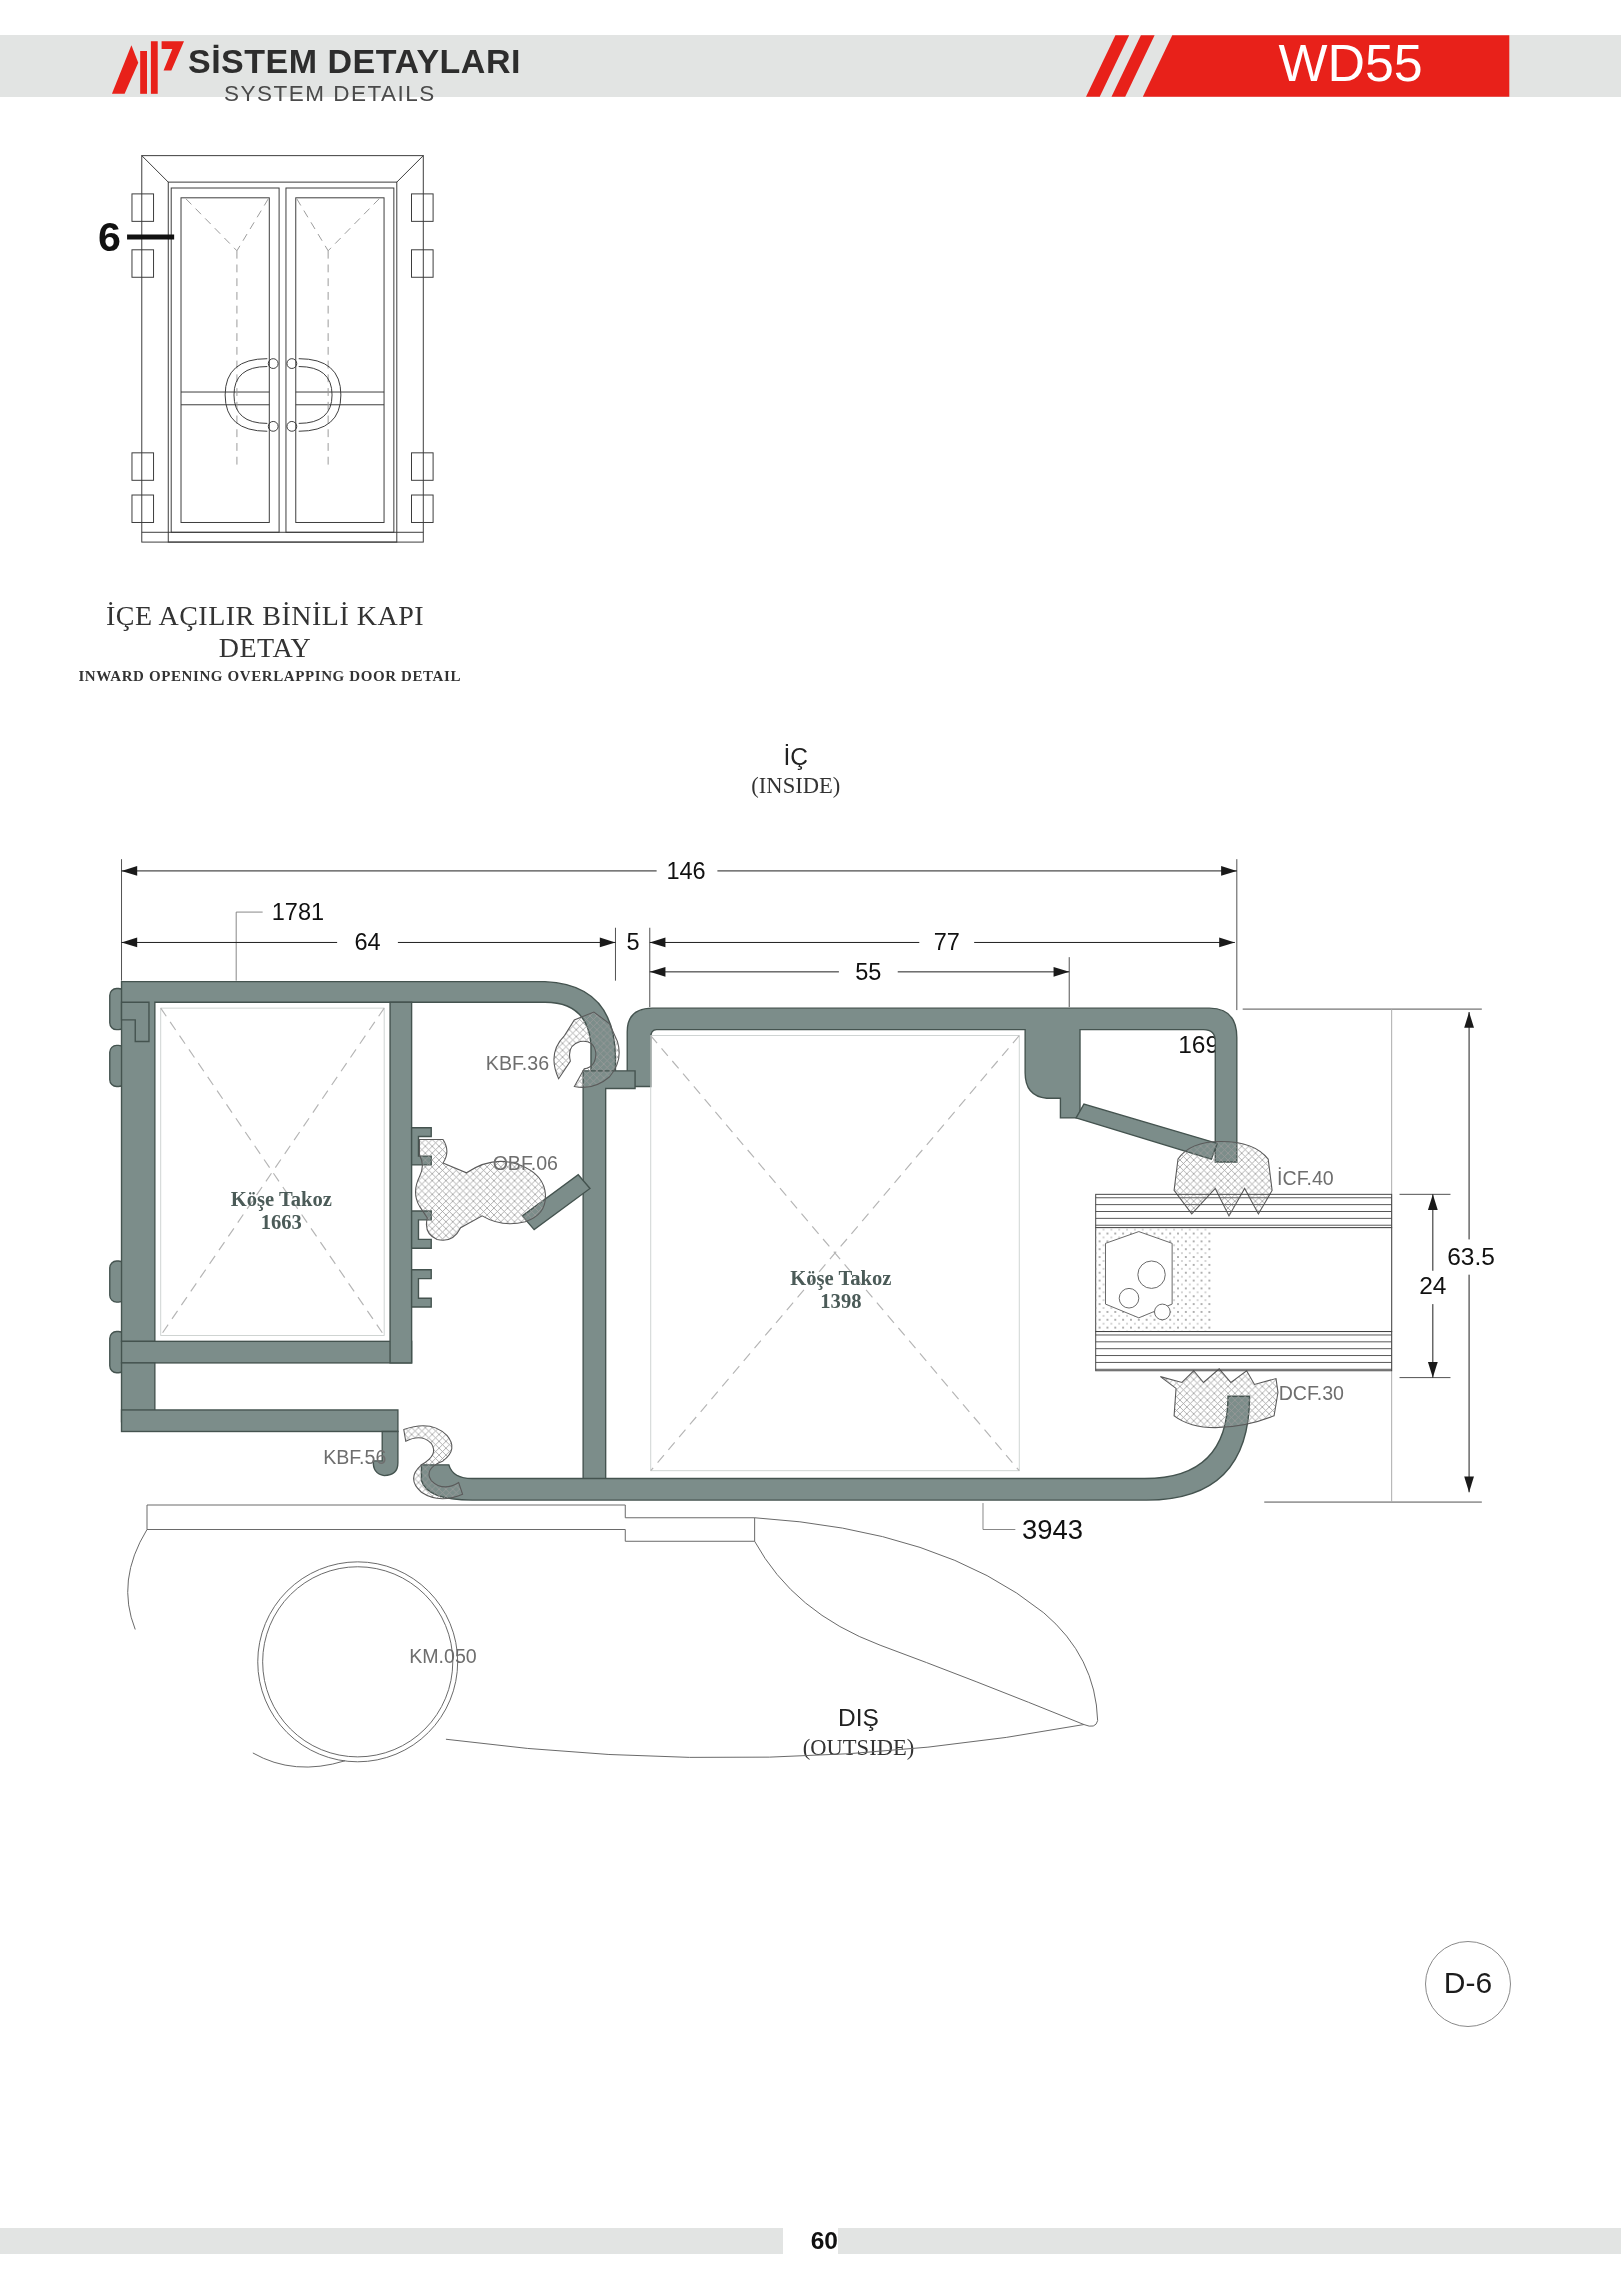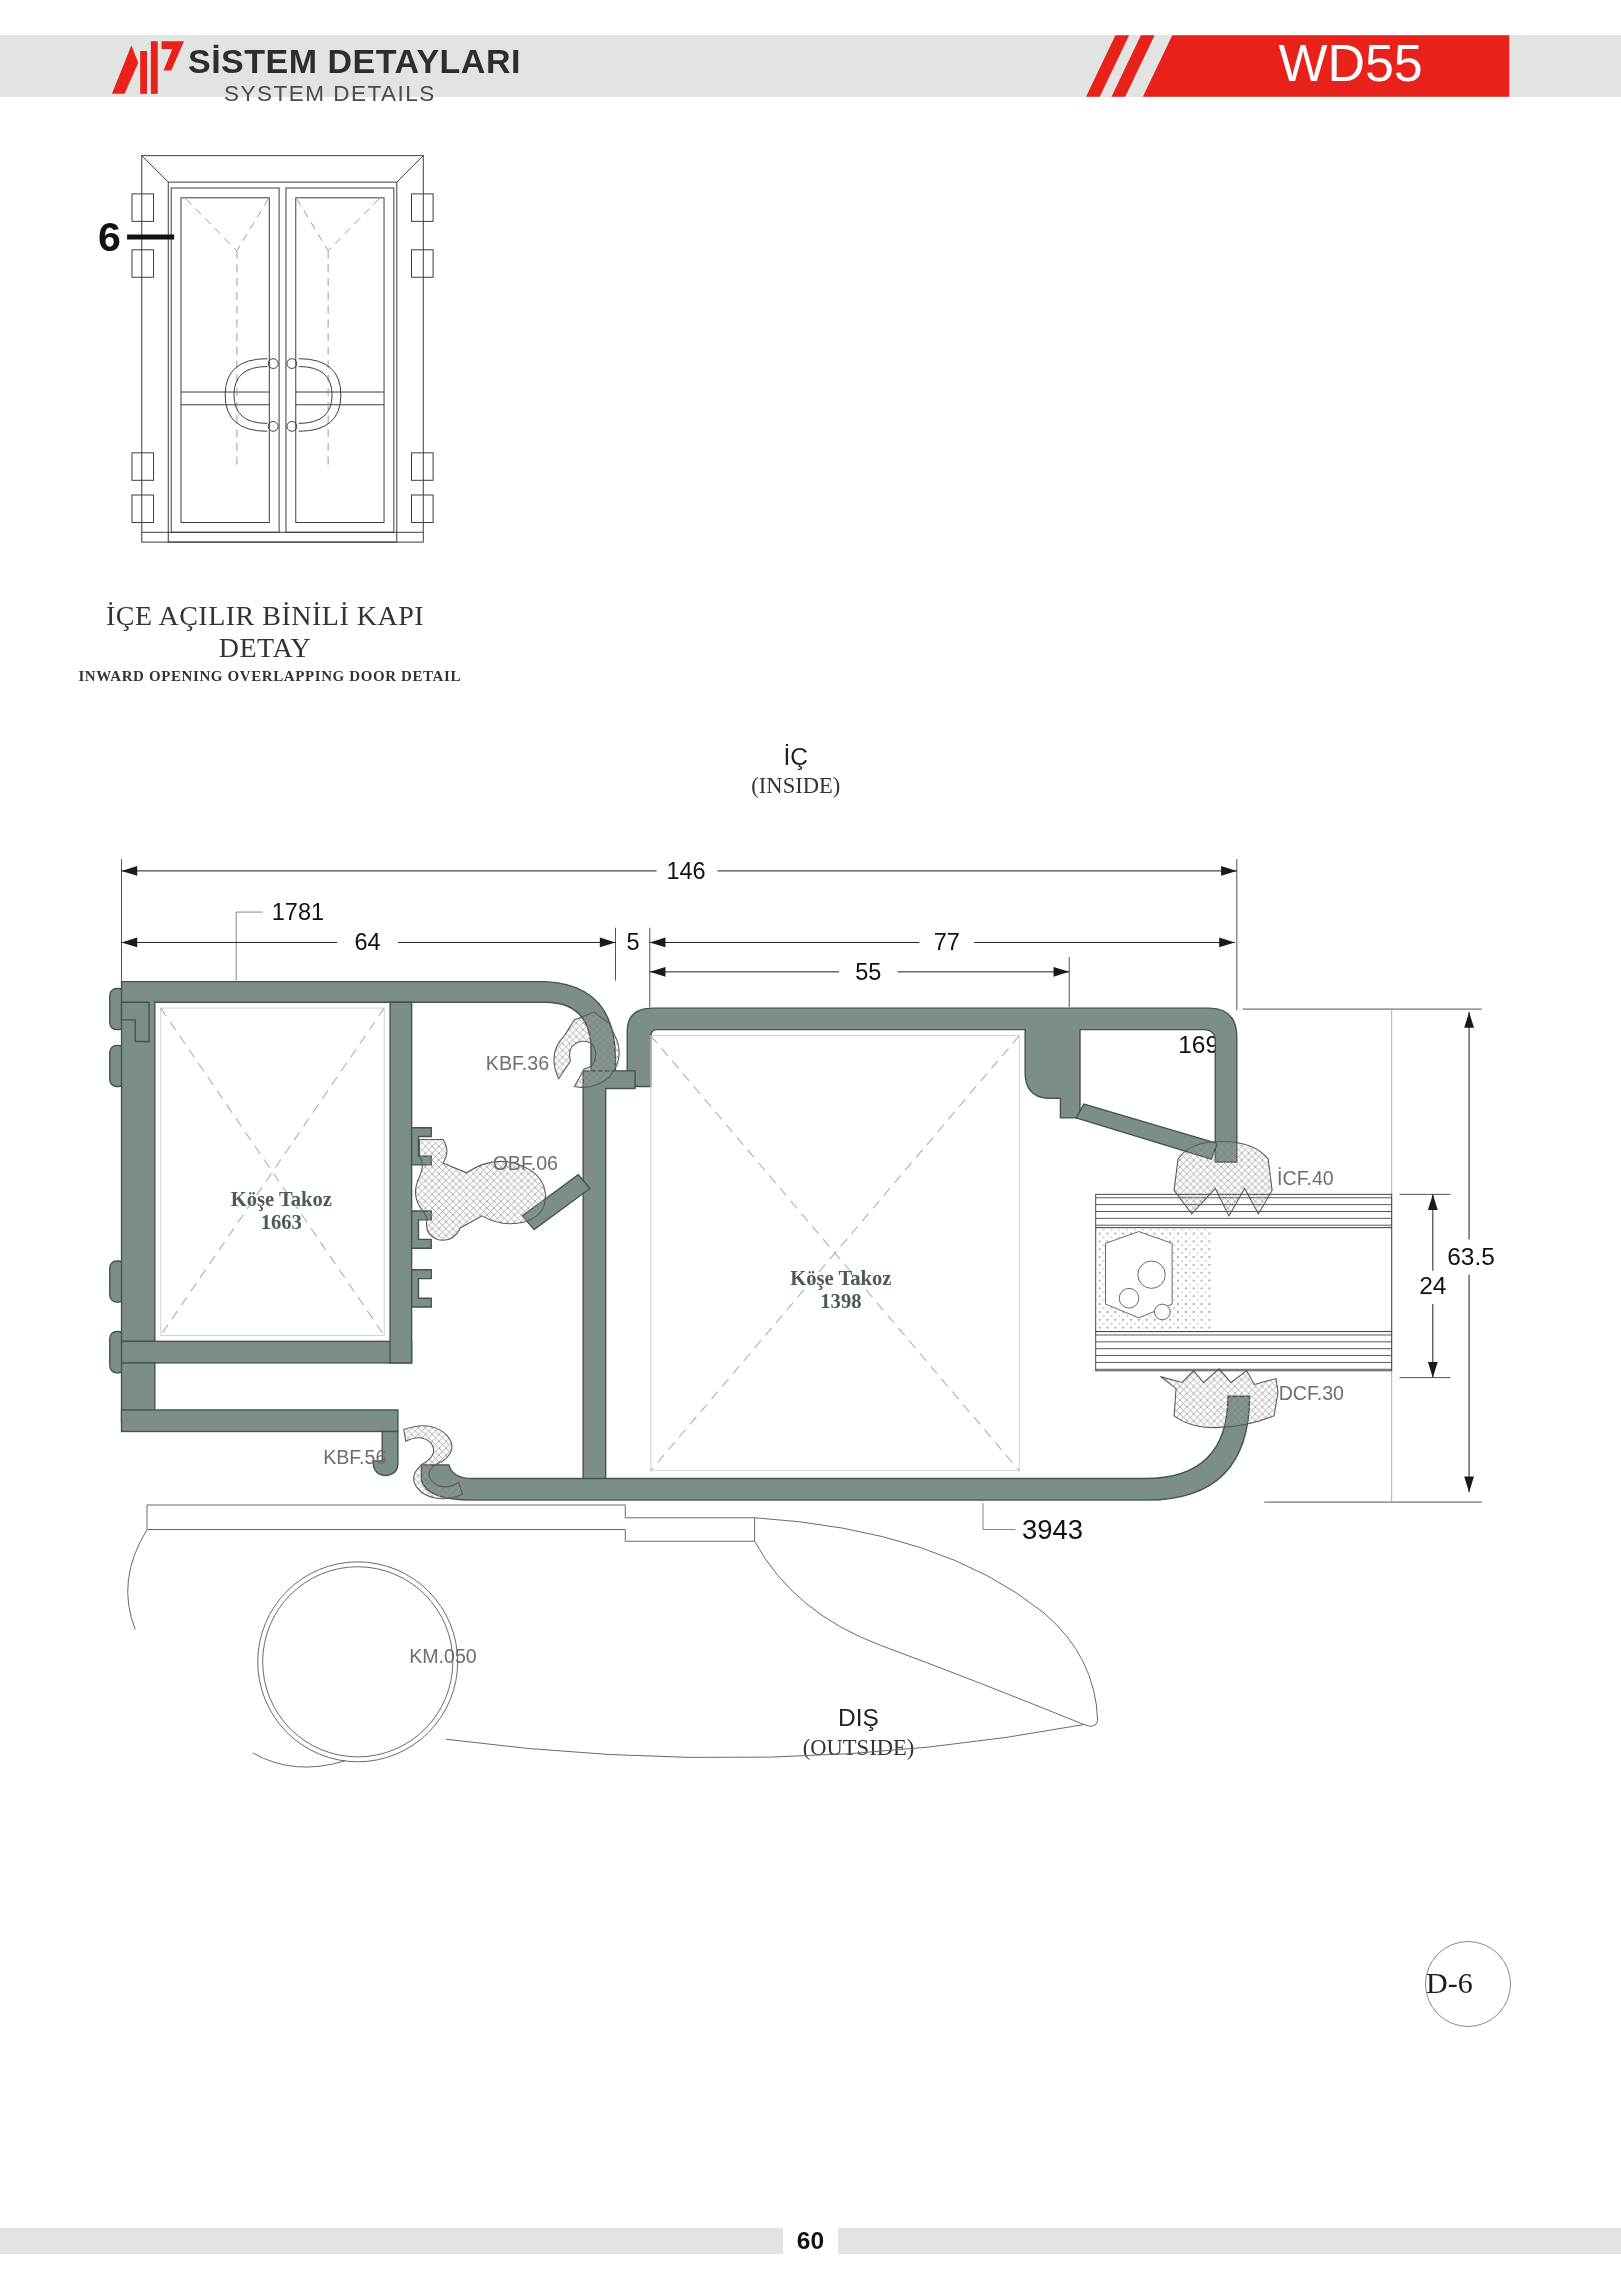--- a/index.html
+++ b/index.html
@@ -11,25 +11,25 @@
   .hdr-t1{font-size:34px;font-weight:bold;color:#2d2d2d;letter-spacing:0.5px;}
   .hdr-t2{font-size:22.5px;color:#4a4a4a;letter-spacing:1.5px;margin-top:4.9px;margin-left:36px;}
   .wd-tag{position:absolute;left:1039px;top:35px;}
   .elev{position:absolute;left:78px;top:137px;}
   .elev-caption{position:absolute;left:69px;top:600px;width:392px;text-align:center;
                 font-family:"Liberation Serif",serif;color:#333;}
   .cap1{font-size:28px;letter-spacing:0.5px;}
   .cap2{font-size:15px;font-weight:600;letter-spacing:0.6px;margin-top:3.9px;text-align:right;}
   .main-svg{position:absolute;left:0;top:716px;}
   .detail-ref{position:absolute;left:1425px;top:1941px;width:84px;height:84px;
-              border:1.3px solid #8a8a8a;border-radius:50%;line-height:82px;
-              font-family:Liberation Serif, serif;font-size:30px;color:#1c1c1c;}
+              border:1.3px solid #8a8a8a;border-radius:50%;text-align:center;line-height:82px;
+              font-family:Liberation Sans, sans-serif;font-size:30px;color:#1c1c1c;}
   .ftr-bar{position:absolute;left:0;top:2228px;width:1621px;height:25.5px;background:#e2e4e3;}
   .ftr-gap{position:absolute;left:783px;top:2228px;width:55px;height:25.5px;background:#fff;}
-  .page-num{position:absolute;left:783px;top:2227px;width:55px;height:25.5px;text-align:center;
+  .page-num{position:absolute;left:783px;top:2227px;width:55px;height:25.5px;text-align:right;
             font-size:24.5px;font-weight:bold;color:#111;}
   svg text{font-family:"Liberation Sans",sans-serif;}
   text.dim{font-size:24px;fill:#111;}
   text.code{font-size:25px;fill:#111;}
   text.part{font-size:20px;fill:#6e6e6e;}
   text.kt{font-family:"Liberation Serif",serif;font-weight:bold;font-size:21px;fill:#4b5b58;}
   text.zone-tr{font-size:25px;fill:#222;}
   text.zone-en{font-family:"Liberation Serif",serif;font-size:23px;fill:#333;}
   .al{fill:#7c8d8a;stroke:#44534f;stroke-width:1.4;}
   .gask{fill:url(#hatch);stroke:#5a5a5a;stroke-width:1.1;}

